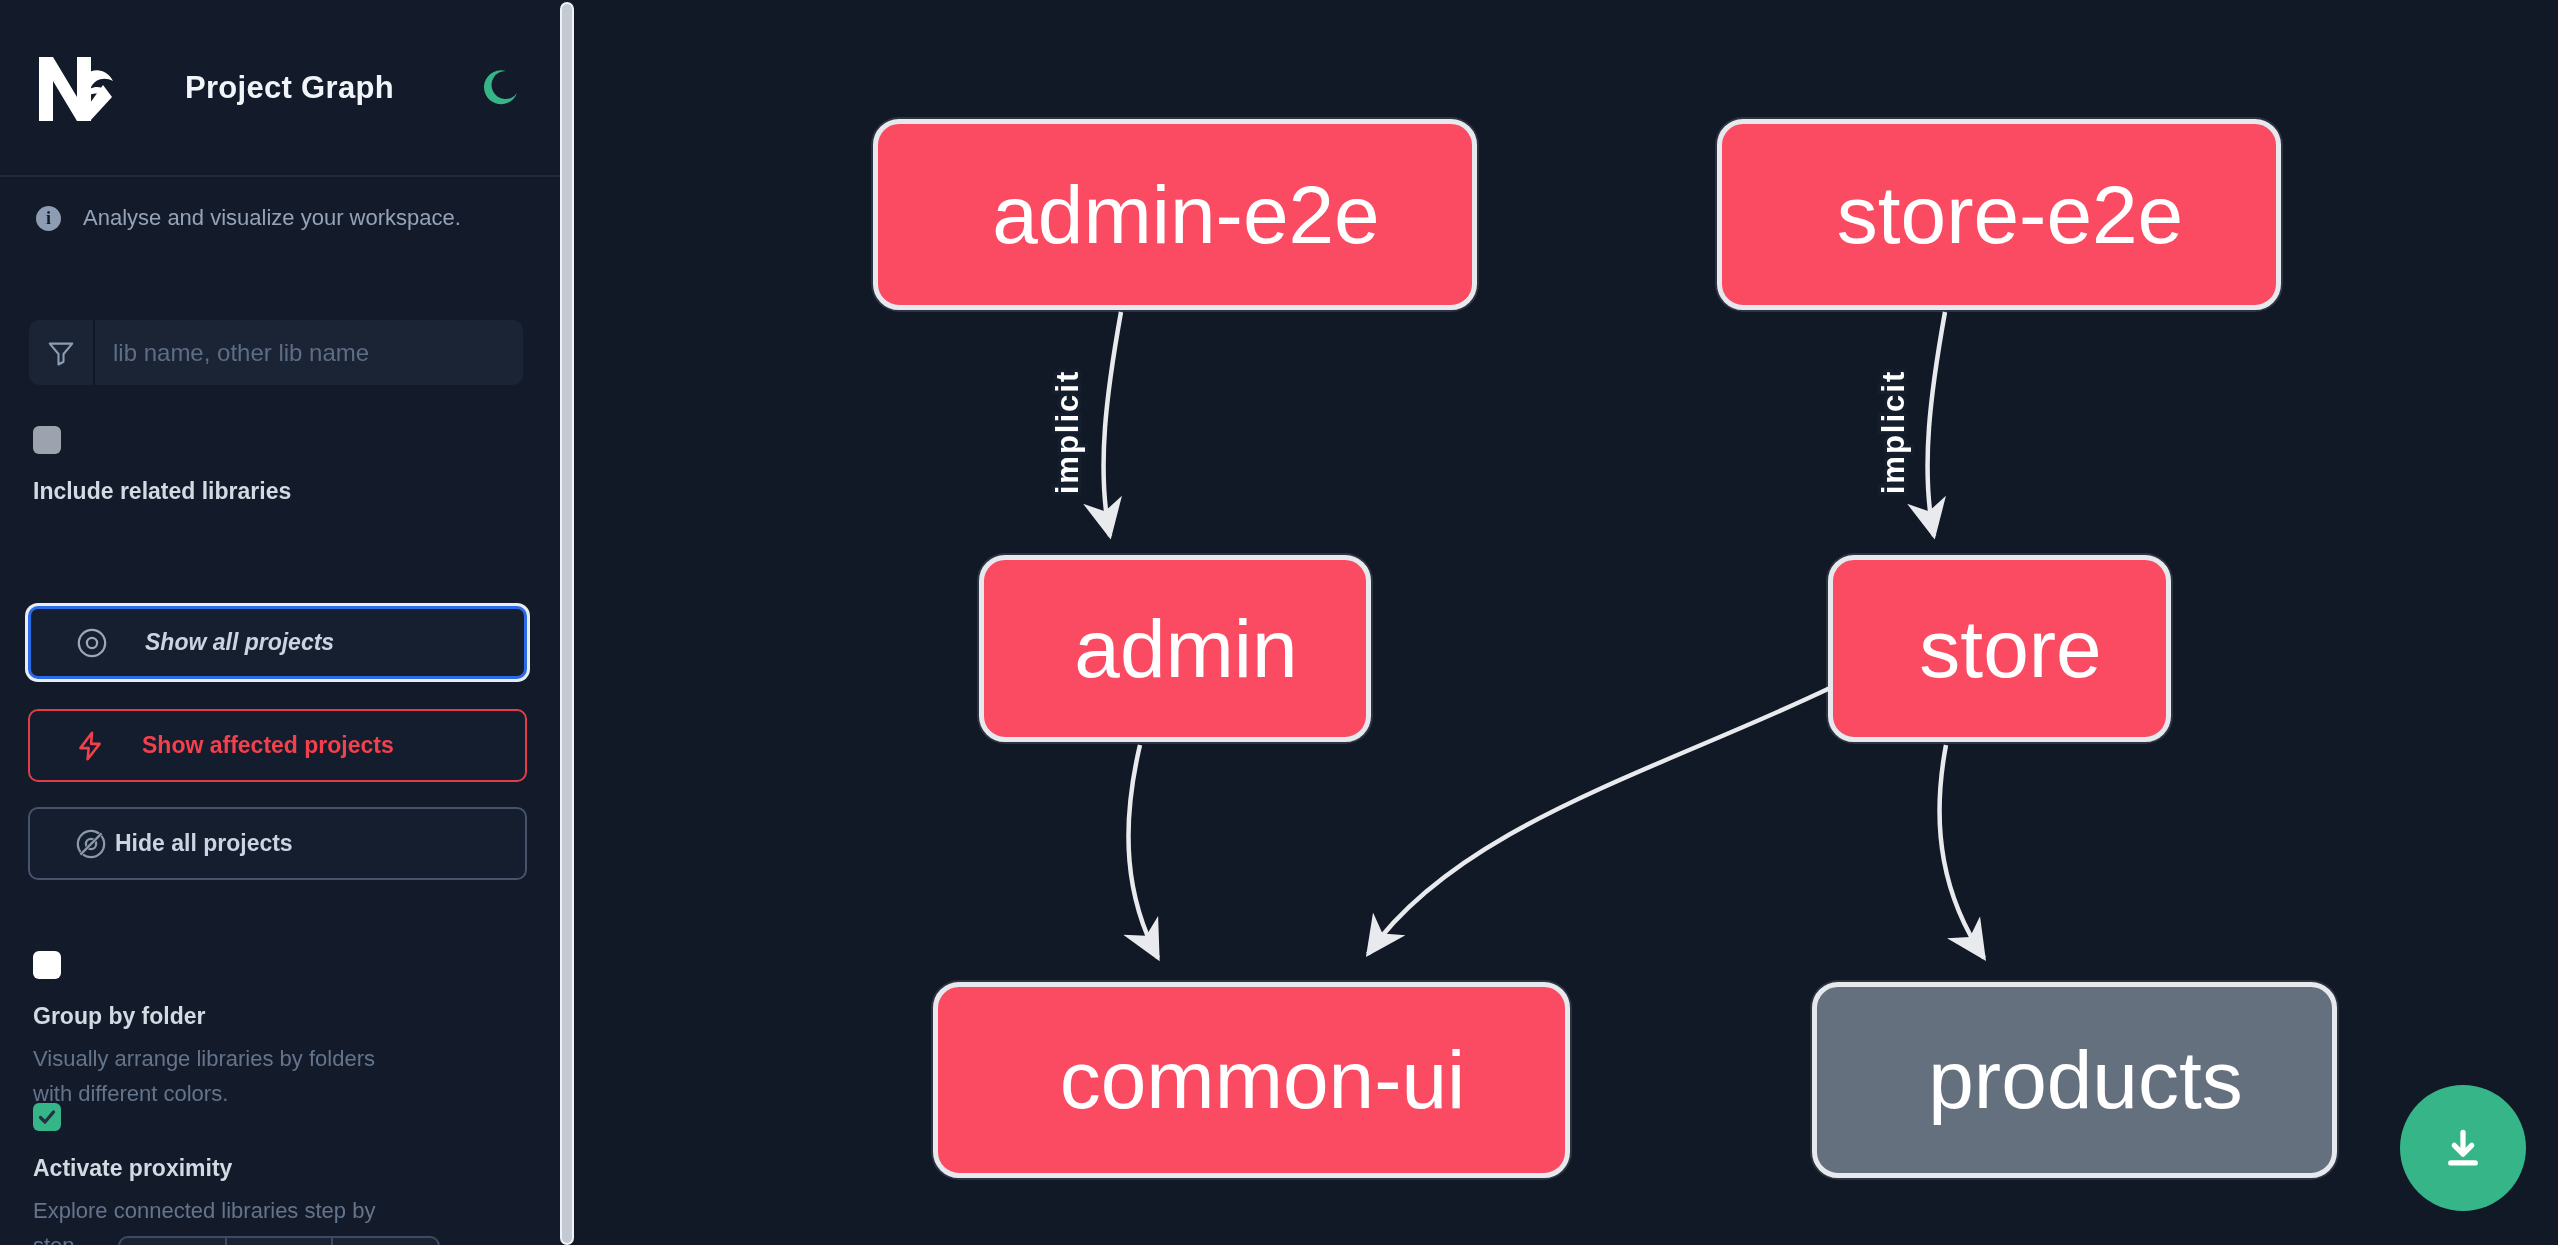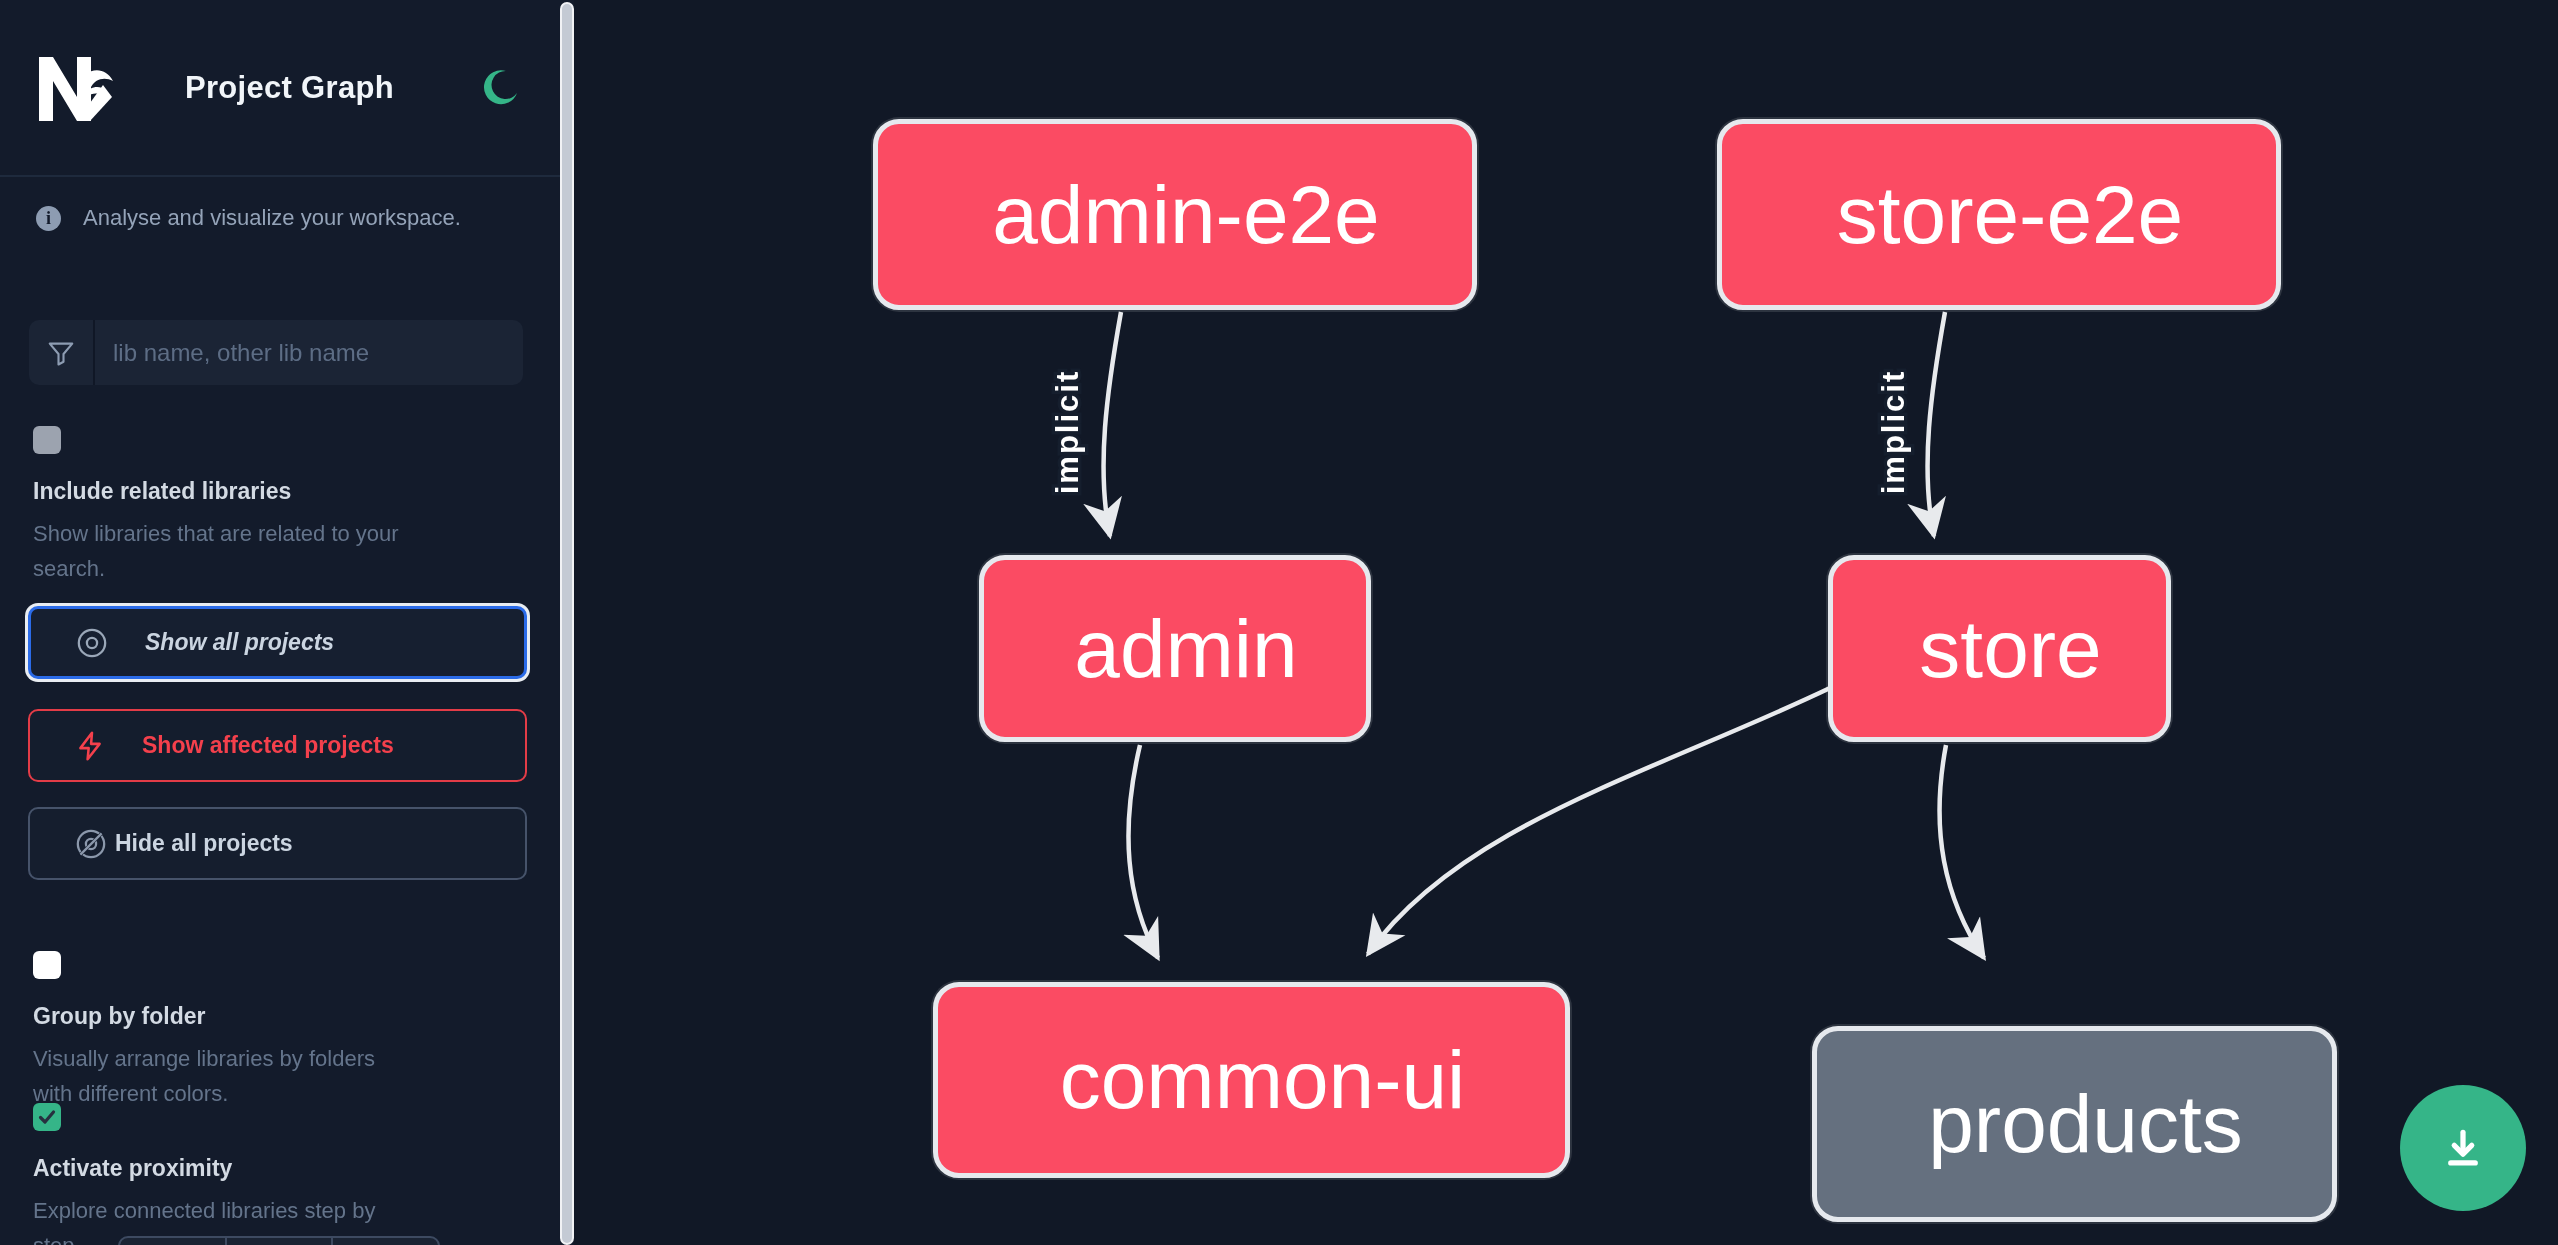--- a/index.html
+++ b/index.html
@@ -46,21 +46,21 @@
   .sb-scroll { position:relative; width:14px; height:1245px; background:#131b2b; flex:0 0 14px; }
   .sb-thumb { position:absolute; left:0; top:2px; width:14px; height:1243px; background:#c4cad4; border:2px solid #f1f2f5; border-radius:8px; cursor:pointer; }
 
   
   .canvas { position:relative; flex:1; height:1245px; background:#111826; overflow:hidden; }
   .edges { position:absolute; left:0; top:0; }
   .edge-label { font:700 31px "Liberation Sans", sans-serif; fill:#ffffff; stroke:#151e2d; stroke-width:7px; paint-order:stroke; letter-spacing:2px; }
 
   .gnode { position:absolute; border-radius:26px; border:5px solid #e6e9ee; display:flex; align-items:center; justify-content:center; color:#ffffff; font-size:82px; cursor:pointer; box-shadow:0 0 0 2px rgba(255,255,255,.12);padding-left:22px; }
   .gnode-pink { background:#fb4b63; }
-  .gnode-gray { background:#65707f;margin-top:44px; }
+  .gnode-gray { background:#65707f; }
   .n-admin-e2e { left:299px; top:119px; width:604px; height:191px; }
   .n-store-e2e { left:1143px; top:119px; width:564px; height:191px; }
   .n-admin     { left:405px; top:555px; width:392px; height:187px; }
   .n-store     { left:1254px; top:555px; width:343px; height:187px; }
   .n-common-ui { left:359px; top:982px; width:637px; height:196px; }
   .n-products  { left:1238px; top:982px; width:525px; height:196px; }
 
   .fab { position:absolute; left:1826px; top:1085px; width:126px; height:126px; border-radius:50%; background:#35b588; display:flex; align-items:center; justify-content:center; cursor:pointer; }
 </style>
 </head>
@@ -95,21 +95,20 @@
           <path d="M3 4.5 H21 L14 12.8 V19 L10 21.2 V12.8 Z"></path>
         </svg>
       </div>
       <input type="text" placeholder="lib name, other lib name" style="">
     </div>
 
     <div class="opt-row" style="top:424px">
       <div class="opt-box box-gray"></div>
       <div class="opt-text">
         <div class="opt-label">Include related libraries</div>
-        <div class="opt-desc">Show libraries that are related to your search.</div>
       </div>
     </div>
 
     <div class="sb-btn btn-all">
       <svg width="34" height="34" viewBox="0 0 24 24" fill="none" stroke="#9aa7b8" stroke-width="1.6">
         <circle cx="12" cy="12" r="9.3"></circle>
         <circle cx="12" cy="12" r="3.6"></circle>
       </svg>
       <span>Show all projects</span>
     </div>

